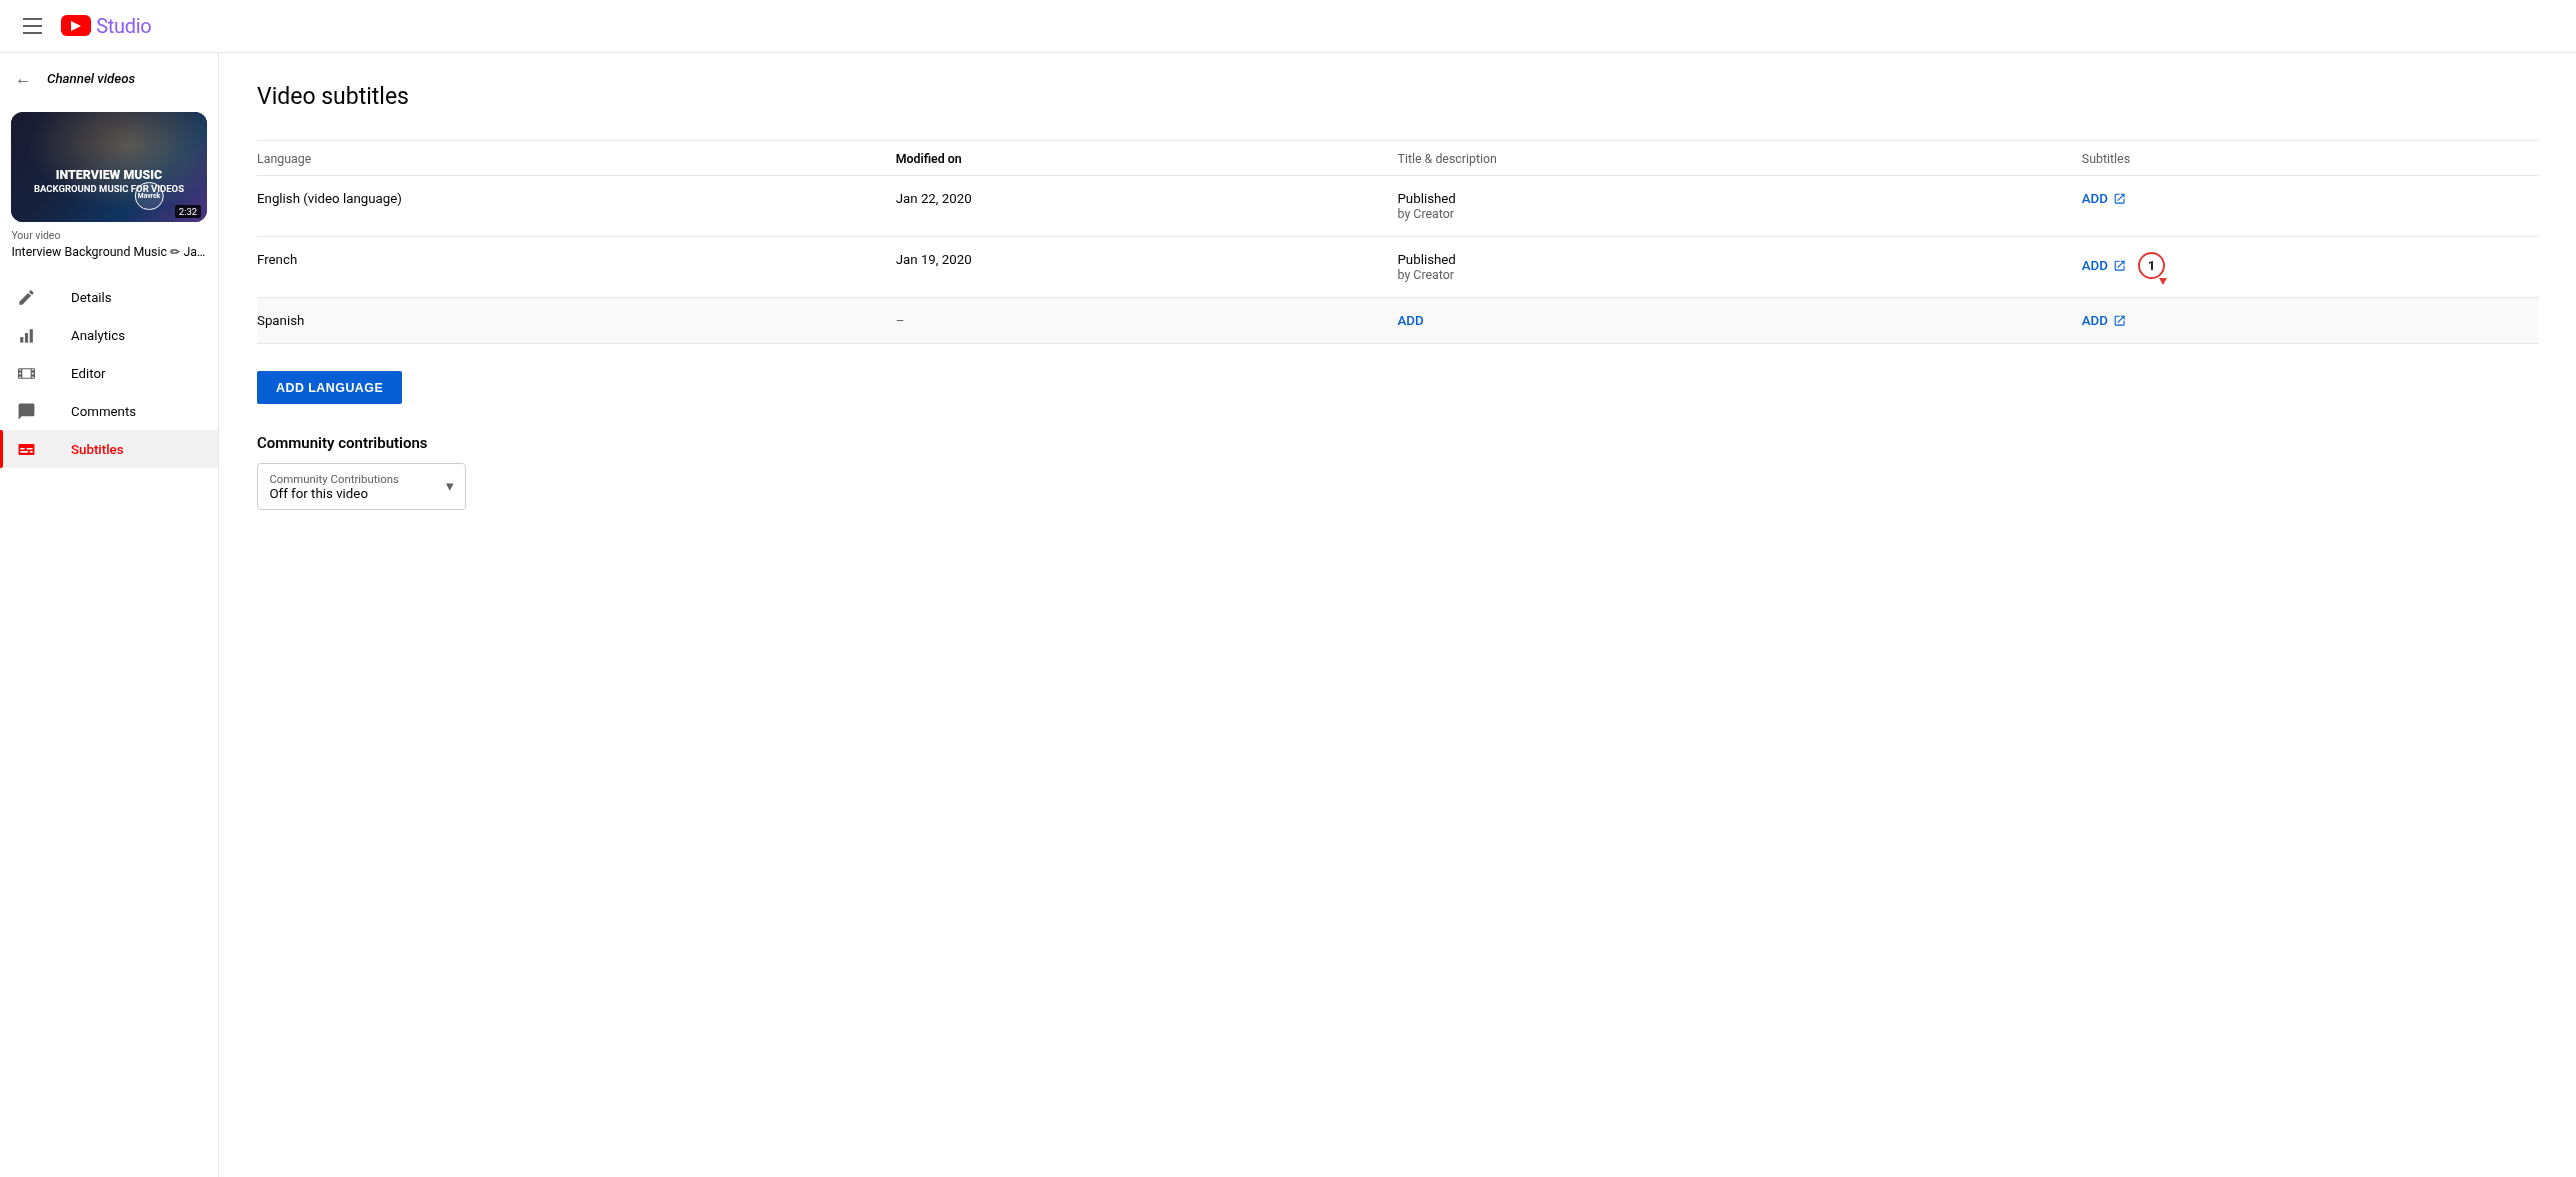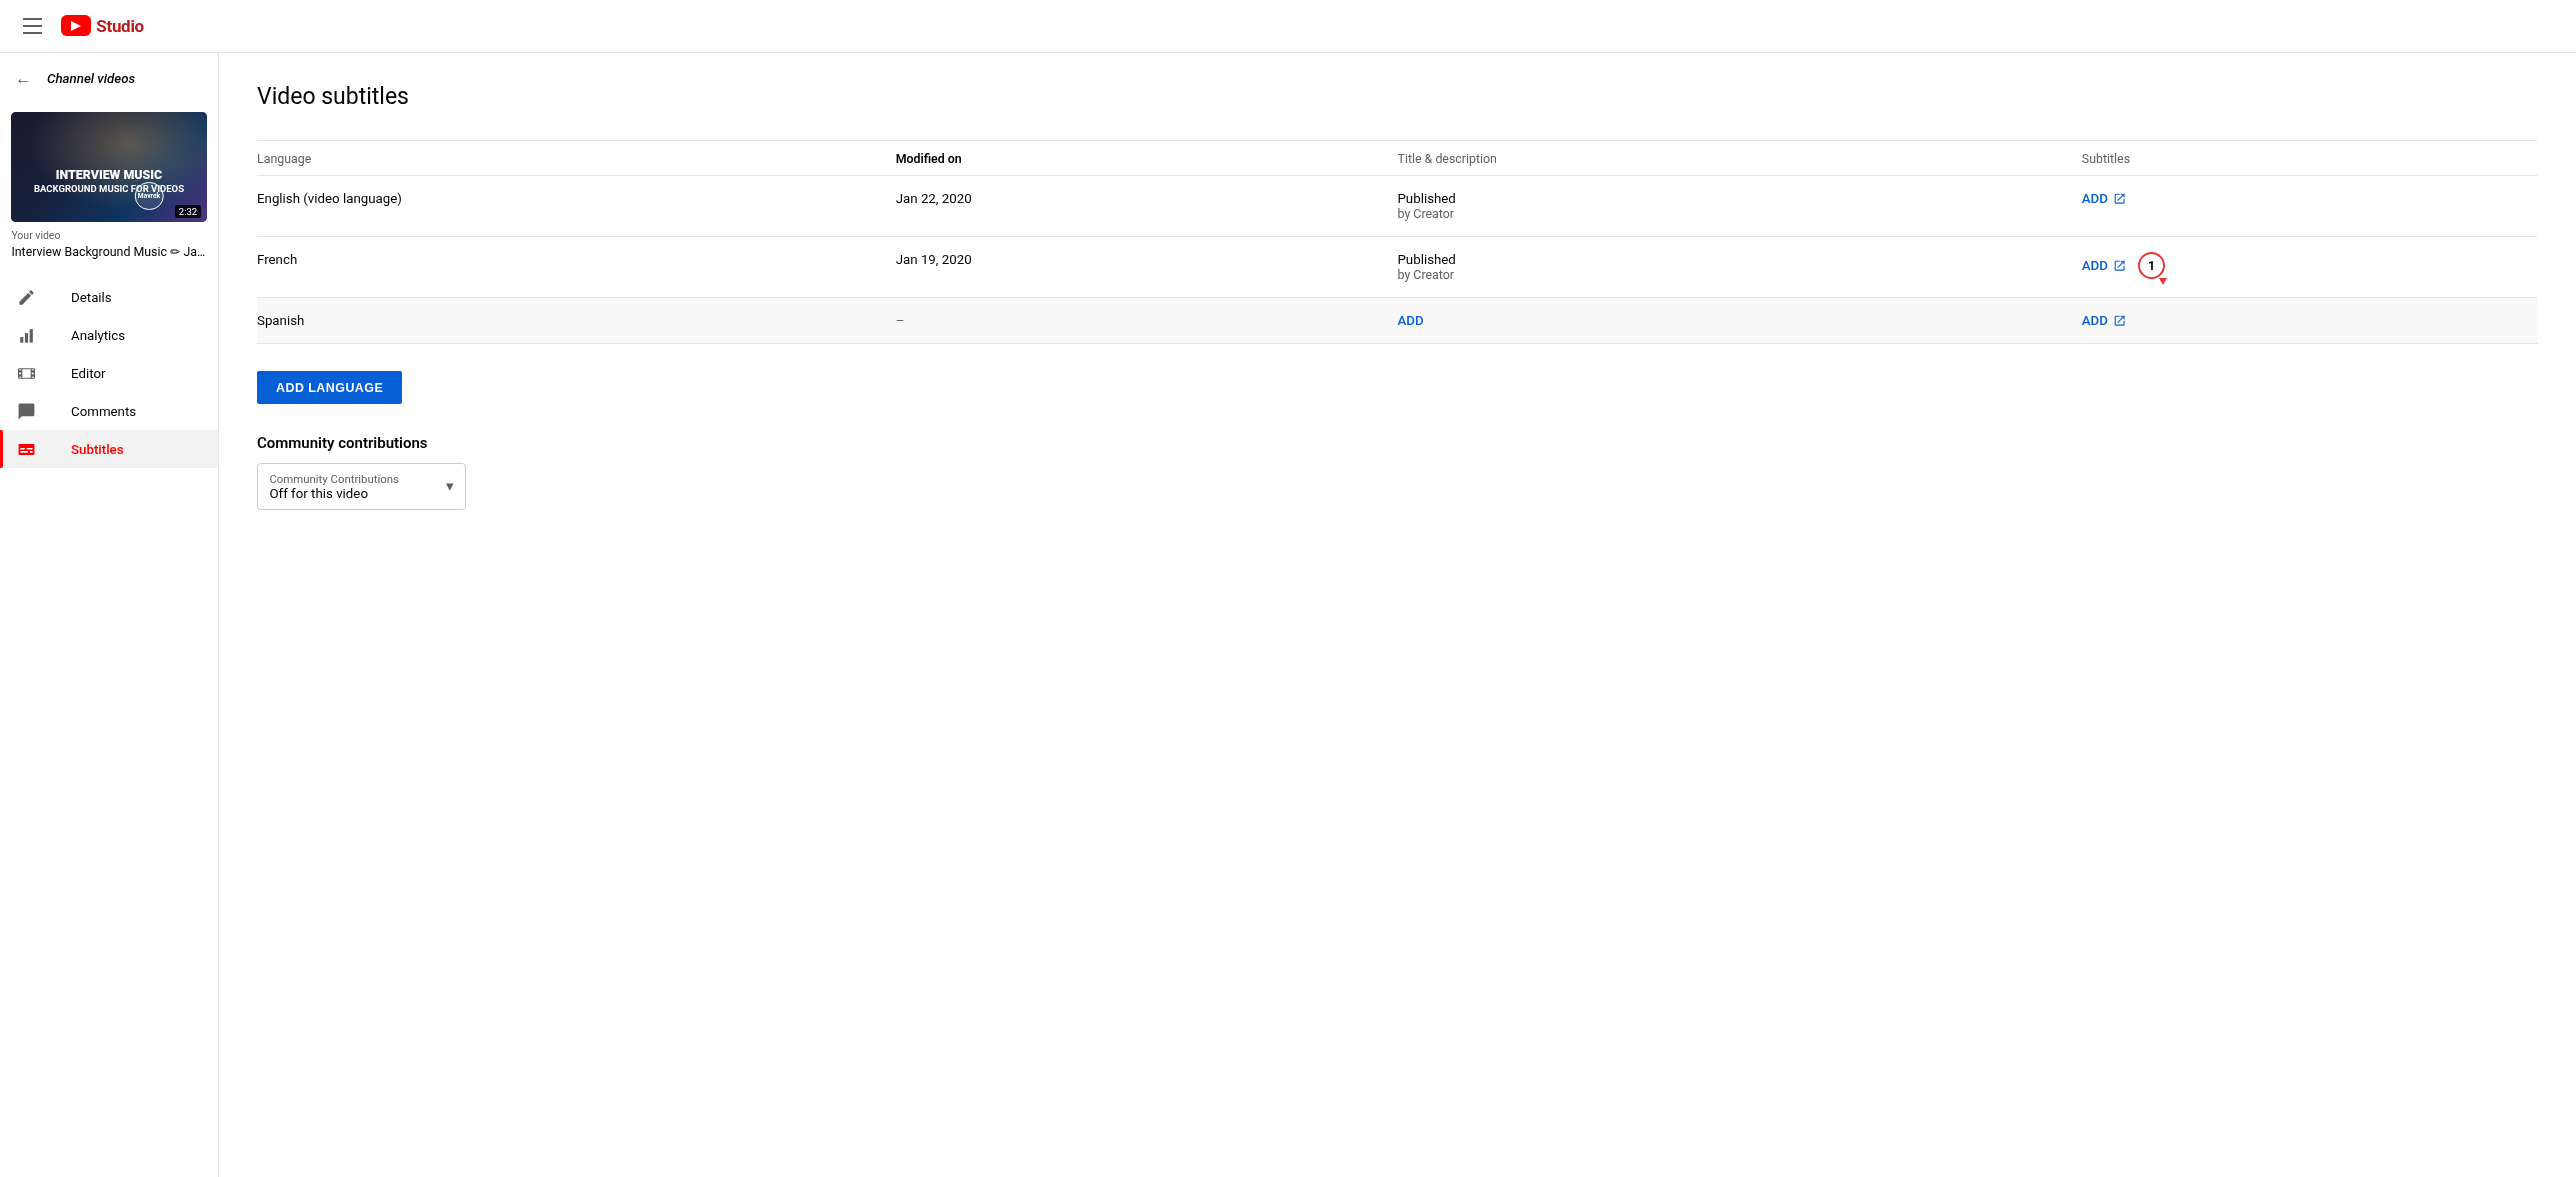--- a/index.html
+++ b/index.html
@@ -10,21 +10,21 @@
       display: flex; align-items: center; height: 53px;
       padding: 0 15px; border-bottom: 1px solid #e5e5e5;
       position: fixed; top: 0; left: 0; right: 0; background: #fff; z-index: 100;
     }
     .topbar-left { display: flex; align-items: center; gap: 11.4px; }
     .hamburger { display: flex; flex-direction: column; gap: 4.8px; cursor: pointer; padding: 7.6px; }
     .hamburger span { width: 19px; height: 1.9px; background: #606060; display: block; }
     .logo { display: flex; align-items: center; gap: 5.7px; }
     .yt-icon { width: 30px; height: 21px; background: #ff0000; border-radius: 5.7px; display: flex; align-items: center; justify-content: center; }
     .yt-icon::after { content: ''; border-style: solid; border-width: 5.7px 0 5.7px 10.5px; border-color: transparent transparent transparent #fff; }
-    .studio-text { font-size: 17px; font-weight: 700; color: #b91c1c; letter-spacing: -0.3px; }
+    .studio-text { font-size: 20px; font-weight: 400; color: #8b5cf6; letter-spacing: -0.3px; }
     .search-bar {
       flex: 1; max-width: 647px; margin: 0 auto;
       display: flex; align-items: center;
       border: 1px solid #ccc; border-radius: 19px; padding: 0 15px; height: 34px;
     }
     .search-icon-svg { color: #909090; margin-right: 9.5px; flex-shrink: 0; }
     .search-input { border: none; outline: none; font-size: 13.3px; color: #030303; width: 100%; background: transparent; }
 
     
     .layout { display: flex; margin-top: 53px; height: calc(100vh - 53px); }
@@ -36,21 +36,21 @@
     }
     .sidebar-back {
       display: flex; align-items: center; gap: 15px;
       padding: 7.6px 15px 15px 15px; cursor: pointer;
     }
     .sidebar-back-arrow { font-size: 17px; color: #606060; }
     .sidebar-back-label { font-size: 13.3px; color: #030303; font-weight: 500; font-style: italic; }
 
     .video-card { padding: 7.6px 11.4px 11.4px 11.4px; }
     .video-thumb {
-      width: 100%; aspect-ratio: 16/9; border-radius: 5px;
+      width: 100%; aspect-ratio: 16/9; border-radius: 12px;
       background: #1a1a2e; overflow: hidden; position: relative;
       display: flex; align-items: flex-end;
     }
     .video-thumb-img {
       position: absolute; inset: 0;
       background: linear-gradient(135deg, #1a1a2e 0%, #16213e 40%, #0f3460 70%, #533483 100%);
     }
     .video-thumb-overlay {
       position: absolute; inset: 0;
       background: radial-gradient(ellipse at 60% 30%, rgba(255,200,100,0.3) 0%, transparent 60%);

